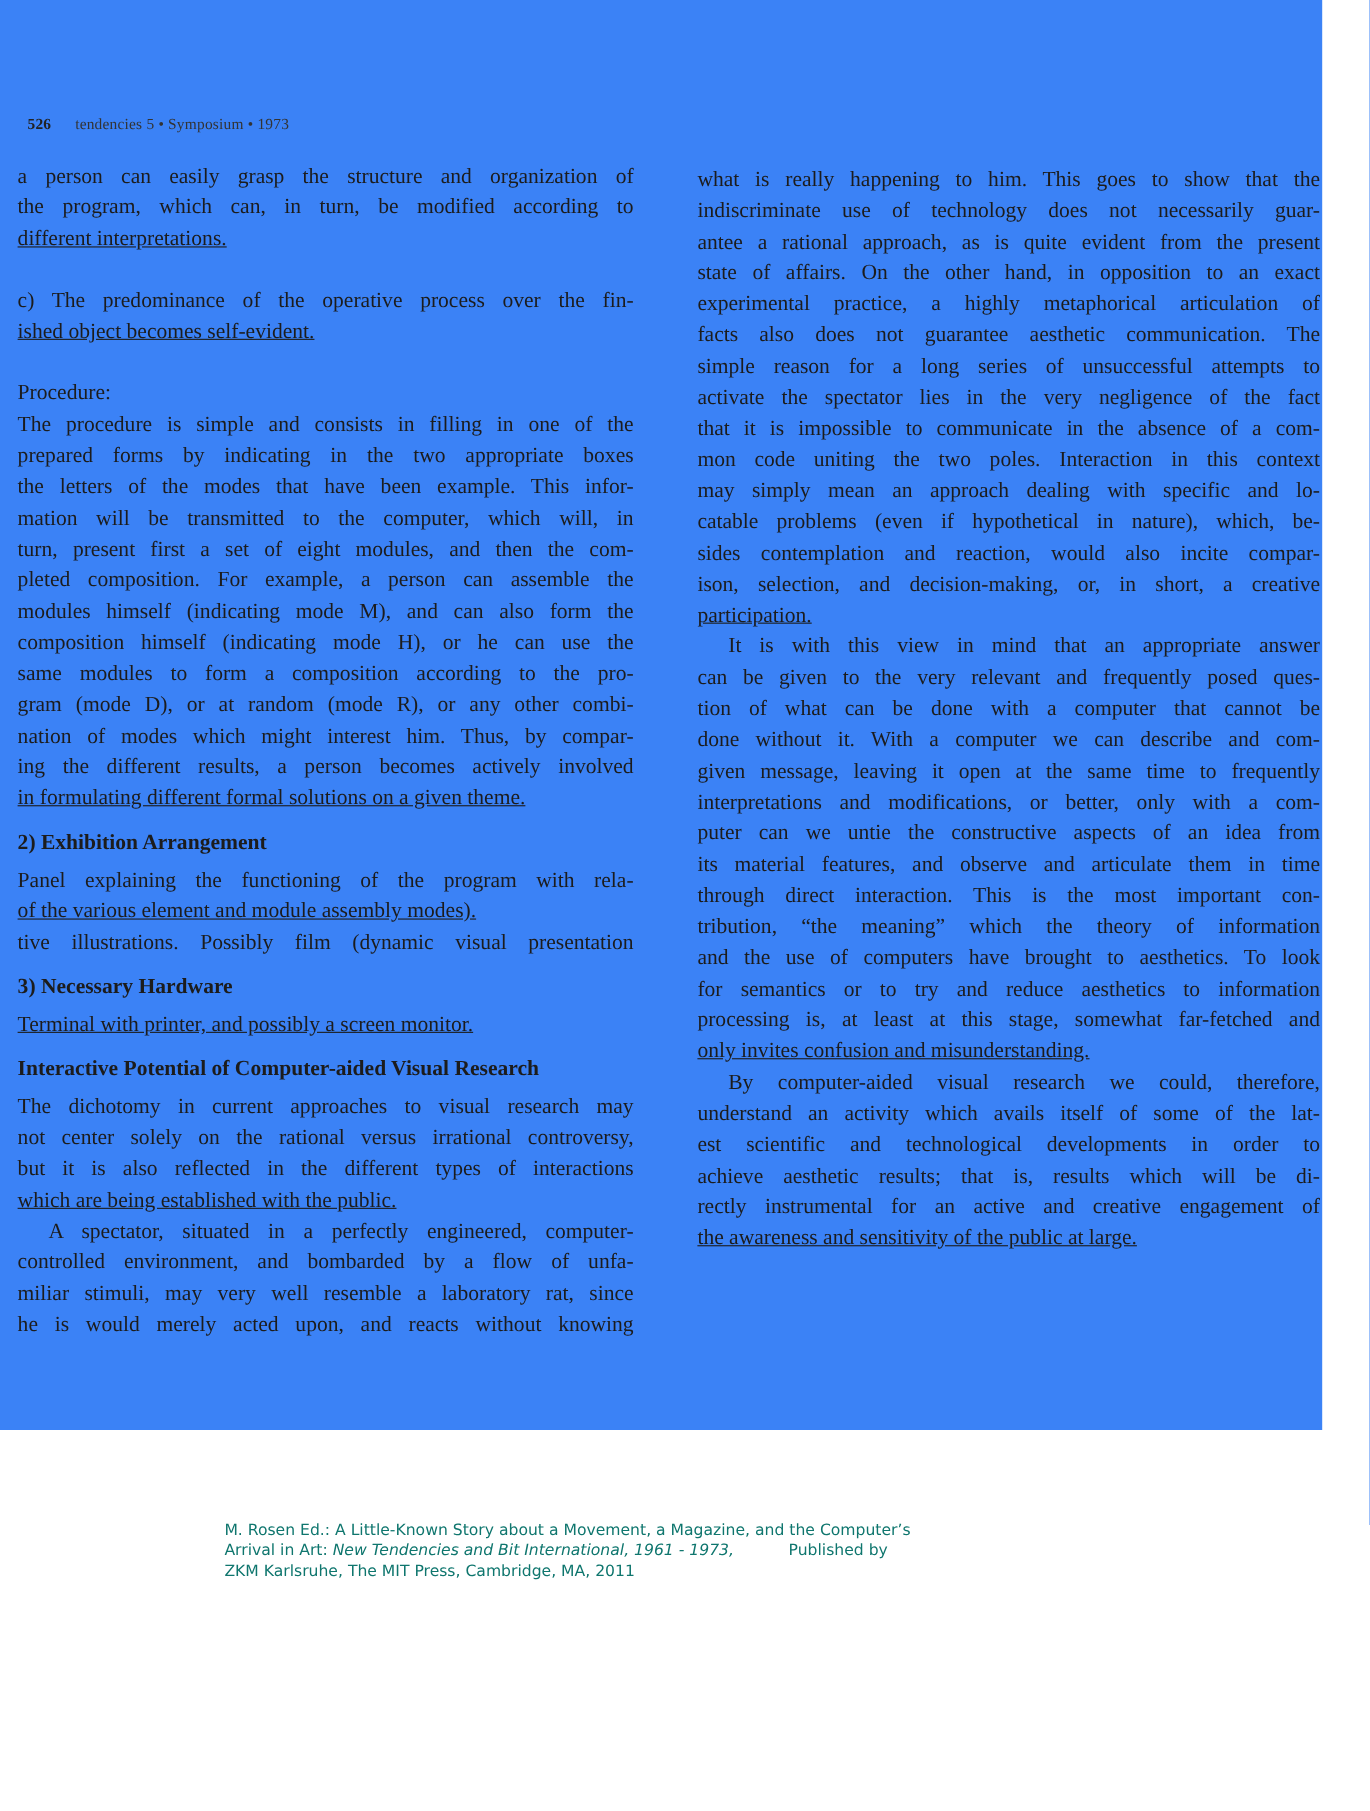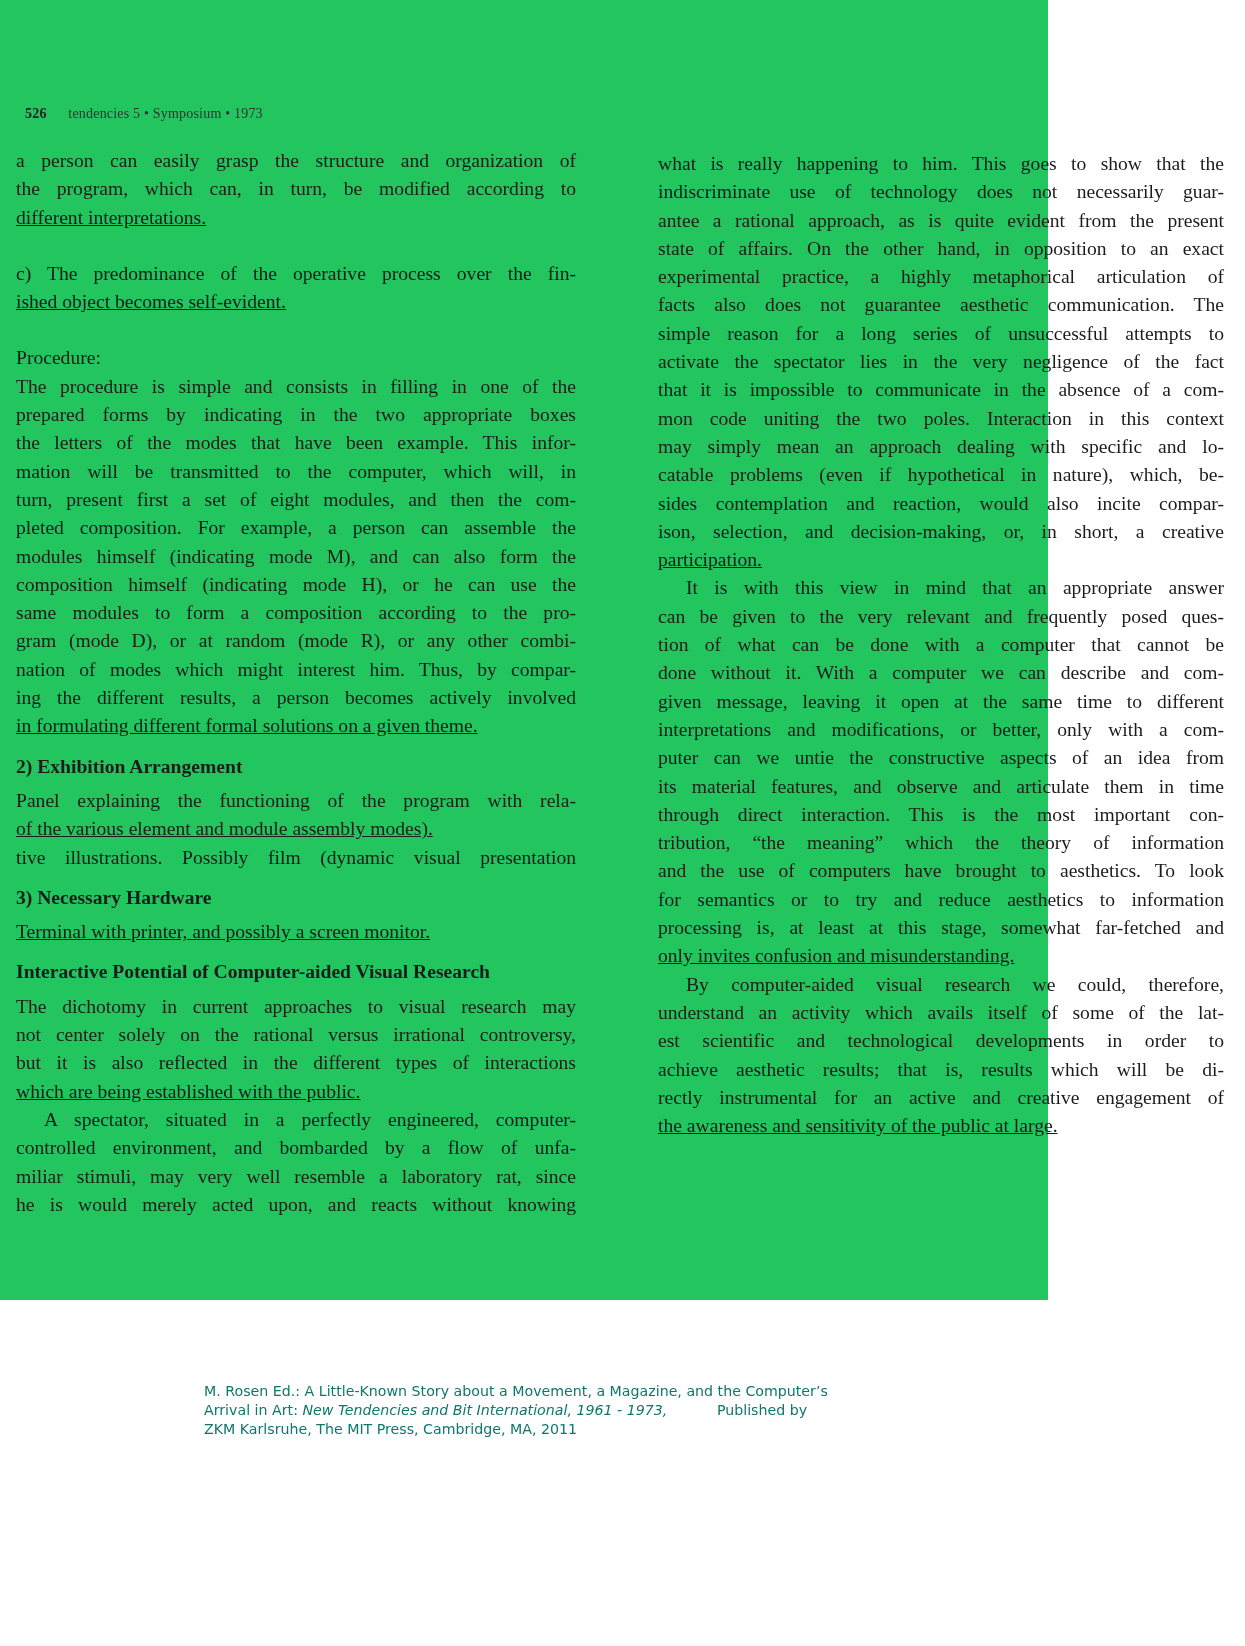--- a/index.html
+++ b/index.html
@@ -5,39 +5,39 @@
   html, body { margin: 0; padding: 0; }
   body {
     width: 1245px; height: 1646px;
     background: #ffffff;
     position: relative;
     overflow: hidden;
     color: #1b1b1b;
   }
   .scan {
     position: absolute; left: 0; top: 0;
-    width: 1048px; height: 1300px;
-    background: #22c55e;
+    width: 1202px; height: 1300px;
+    background: #3b82f6;
   }
   .running-head {
     position: absolute; left: 25px; top: 106px;
     font-family: "Liberation Serif", "DejaVu Serif", serif;
     font-size: 14px; color: #333;
     letter-spacing: 0.2px;
   }
   .running-head .folio { font-weight: bold; margin-right: 18px; color:#222; }
   .col {
     position: absolute; top: 147px;
     font-family: "Liberation Serif", "DejaVu Serif", serif;
     font-size: 19.6px;
     line-height: 28.3px;
     color: #1c1c1c;
   }
   .col-left { left: 16px; width: 560px; }
-  .col-right { left: 658px; width: 566px; top: 150px; }
+  .col-right { left: 634px; width: 566px; top: 150px; }
   .line { display: block; white-space: nowrap; text-align: justify; text-align-last: justify; }
   .line.last { text-align-last: left; text-decoration: underline; }
   .gap-s { height: 28px; }
   .heading {
     display: block; font-weight: bold; white-space: nowrap;
     font-size: 19.6px;
   }
   .indent { padding-left: 28px; }
   .citation {
     position: absolute; left: 204px; top: 1382px;
@@ -128,21 +128,21 @@
         <span class="line">catable problems (even if hypothetical in nature), which, be-</span>
         <span class="line">sides contemplation and reaction, would also incite compar-</span>
         <span class="line">ison, selection, and decision-making, or, in short, a creative</span>
         <span class="line last">participation.</span>
       </div>
     <div>
         <span class="line indent">It is with this view in mind that an appropriate answer</span>
         <span class="line">can be given to the very relevant and frequently posed ques-</span>
         <span class="line">tion of what can be done with a computer that cannot be</span>
         <span class="line">done without it. With a computer we can describe and com-</span>
-        <span class="line">given message, leaving it open at the same time to different</span>
+        <span class="line">given message, leaving it open at the same time to frequently</span>
         <span class="line">interpretations and modifications, or better, only with a com-</span>
         <span class="line">puter can we untie the constructive aspects of an idea from</span>
         <span class="line">its material features, and observe and articulate them in time</span>
         <span class="line">through direct interaction. This is the most important con-</span>
         <span class="line">tribution, “the meaning” which the theory of information</span>
         <span class="line">and the use of computers have brought to aesthetics. To look</span>
         <span class="line">for semantics or to try and reduce aesthetics to information</span>
         <span class="line">processing is, at least at this stage, somewhat far-fetched and</span>
         <span class="line last">only invites confusion and misunderstanding.</span>
       </div>

